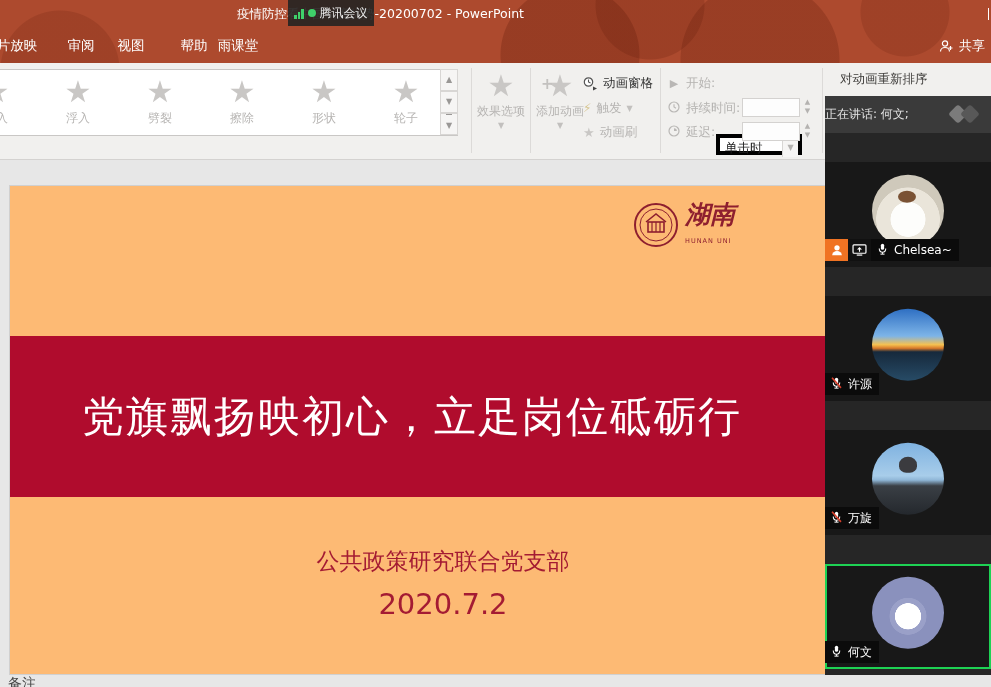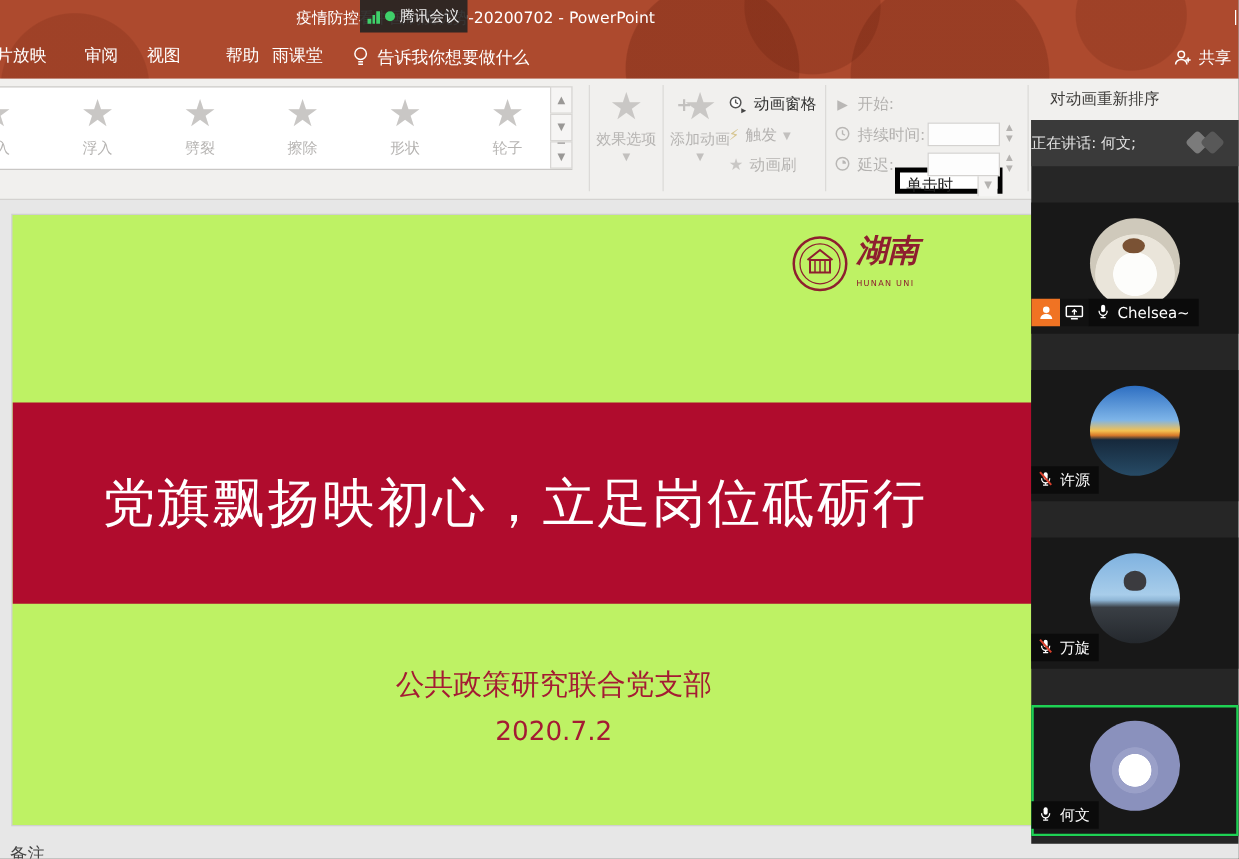--- a/index.html
+++ b/index.html
@@ -79,28 +79,28 @@
   .trow { position:absolute; height:22px; display:flex; align-items:center; font-size:12.5px; color:#b4b2b0; }
   .ticon { width:16px; margin-right:4px; color:#b9b7b5; font-size:11px; text-align:center; }
   .combo { position:absolute; left:716px; top:71px; width:86px; height:21px; background:#fff; border:4px solid #000000; font-size:12.5px; color:#222; line-height:19px; padding-left:5px; }
   .combo .drop { position:absolute; right:0; top:0; width:16px; height:19px; border-left:1px solid #d8d6d4; color:#b4b2b0; font-size:8px; text-align:center; line-height:19px; background:#f6f5f4; }
   .spinfield { position:absolute; width:58px; height:19px; background:#fdfdfd; border:1px solid #d4d2d0; }
   .spinner { position:absolute; width:13px; height:19px; font-size:7px; color:#b4b2b0; text-align:center; line-height:9px; }
   .reorder { position:absolute; left:840px; top:8px; font-size:12.5px; color:#3d3b39; }
 
   
   .workspace { position:absolute; left:0; top:161px; width:991px; height:526px; background:#e7e7e7; }
-  .slide { position:absolute; left:10px; top:11px; width:880px; height:488px; background:#bef264; box-shadow:0 0 0 1px #d0d0d0; overflow:hidden; }
+  .slide { position:absolute; left:10px; top:25px; width:880px; height:488px; background:#fdba74; box-shadow:0 0 0 1px #d0d0d0; overflow:hidden; }
   .logo { position:absolute; right:155px; top:16px; display:flex; gap:6px; align-items:flex-start; }
   .logo-zh { font-family:"DejaVu Serif","Liberation Serif",serif; font-style:italic; font-weight:bold; font-size:25px; color:#8e1f2f; line-height:26px; }
   .logo-en { font-size:6.5px; letter-spacing:1px; color:#8e1f2f; margin-top:1px; }
   .banner { position:absolute; left:0; top:150px; width:981px; height:161px; display:flex; align-items:center; }
   .banner-title { padding-left:72px; color:#fff; font-size:42px; letter-spacing:2px; font-weight:500; }
   .sub1 { position:absolute; left:0; top:360px; width:866px; text-align:center; font-size:23px; font-weight:500; }
-  .sub2 { position:absolute; left:0; top:401px; width:866px; text-align:center; font-size:21px; font-weight:500; }
+  .sub2 { position:absolute; left:0; top:401px; width:866px; text-align:center; font-size:29px; font-weight:500; }
   .notes-partial { position:absolute; left:8px; top:514px; font-size:14px; color:#444; }
 
   
   .panel { position:absolute; left:825px; top:96px; width:166px; height:579px; background:#262626; z-index:10; }
   .panel-head { position:absolute; left:0; top:0; width:166px; height:37px; background:#3a3a3a; display:flex; align-items:center; }
   .speaking { font-size:12px; color:#e4e4e4; padding-left:0; }
   .tm-logo { position:absolute; right:8px; top:9px; width:34px; height:18px; }
   .tm-logo i { position:absolute; width:14px; height:14px; border-radius:3px; }
   .tm-logo i:nth-child(1){ left:2px; top:2px; background:#7b7b7b; transform:rotate(45deg); }
   .tm-logo i:nth-child(2){ left:14px; top:2px; background:#585858; transform:rotate(45deg); }
@@ -146,28 +146,20 @@
       </div>
       <span class="close-sliver"></span>
     </div>
 
     <div class="tabsbar">
       <span class="tab nw" style="left:-14px;width:62px;">片放映</span>
       <span class="tab nw" style="left:60px;width:42px;">审阅</span>
       <span class="tab nw" style="left:110px;width:42px;">视图</span>
       <span class="tab nw" style="left:173px;width:42px;">帮助</span>
       <span class="tab nw" style="left:210px;width:56px;">雨课堂</span>
-      <span class="tellme">
-        <svg width="13" height="17" viewBox="0 0 13 17">
-          <circle cx="6.5" cy="6" r="4.6" fill="none" stroke="#fff" stroke-width="1.2"></circle>
-          <line x1="4.6" y1="12.4" x2="8.4" y2="12.4" stroke="#fff" stroke-width="1.2"></line>
-          <line x1="4.6" y1="14.4" x2="8.4" y2="14.4" stroke="#fff" stroke-width="1.2"></line>
-        </svg>
-        <span class="nw">告诉我你想要做什么</span>
-      </span>
       <span class="share">
         <svg width="16" height="14" viewBox="0 0 16 14">
           <circle cx="7" cy="4.5" r="2.6" fill="none" stroke="#fff" stroke-width="1.2"></circle>
           <path d="M2.5 12.5 a4.5 4 0 0 1 9 0" fill="none" stroke="#fff" stroke-width="1.2"></path>
           <path d="M12.5 7 v4 M10.5 9 h4" stroke="#fff" stroke-width="1.2"></path>
         </svg>
         <span class="nw">共享</span>
       </span>
     </div>
   </div>

